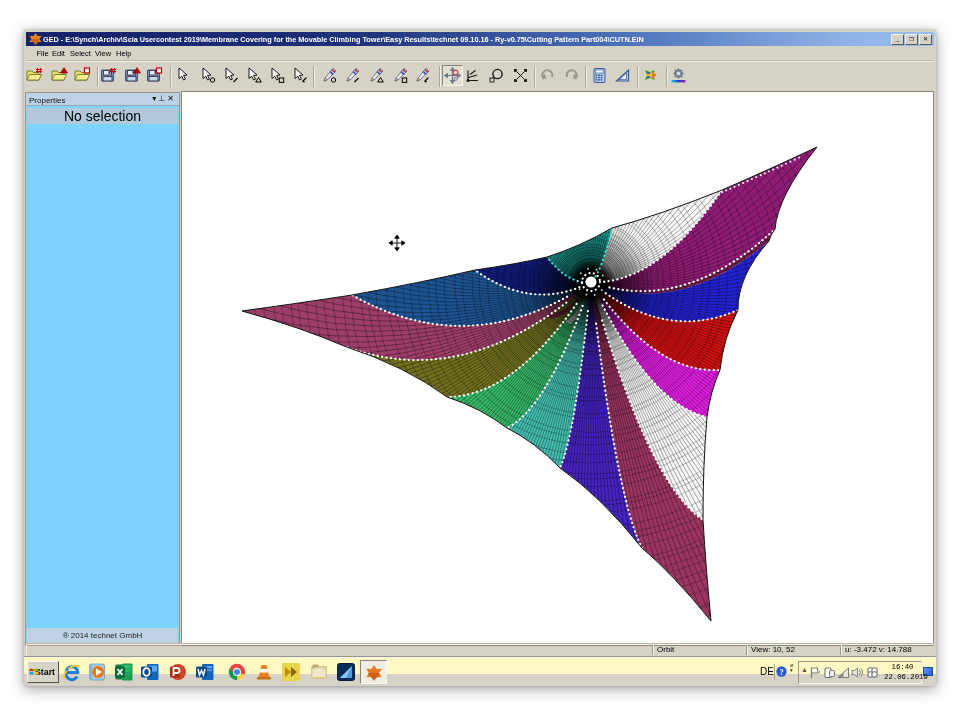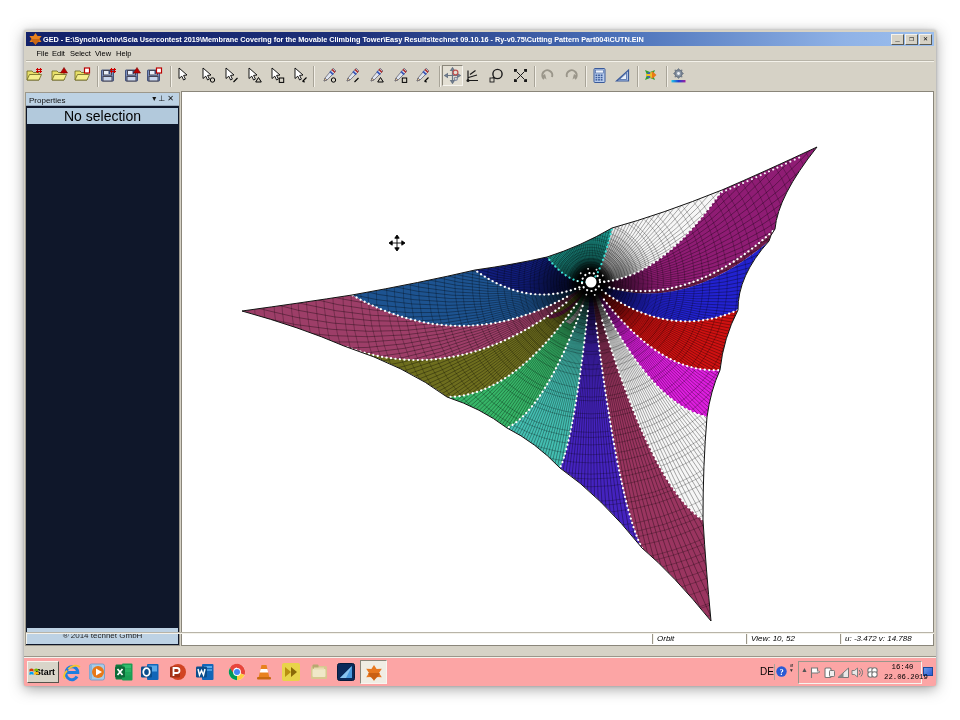--- a/index.html
+++ b/index.html
@@ -24,36 +24,36 @@
 
 #menubar { position:absolute; left:2px; top:16px; right:2px; height:14px; font-size:7.5px; color:#000;margin-left:7px; }
 #menubar span { position:absolute; top:2.5px; }
 
 #toolbar { position:absolute; left:2px; top:30px; right:2px; height:31px;
   border-top:1px solid #b8b4a8; box-shadow:inset 0 1px 0 #f4f2ea; }
 .sep { position:absolute; top:5px; width:1px; height:21px; background:#a8a498; box-shadow:1px 0 0 #f2efe7; }
 .ico { position:absolute; top:6px; width:17px; height:17px; }
 
 #client { position:absolute; left:1px; top:61px; right:2px; bottom:11px; background:#d6d2c6; }
-#props { position:absolute; left:0; top:1px; width:155px; bottom:0px; background:#0f172a; border:1px solid #9c988c; }
+#props { position:absolute; left:0; top:1px; width:155px; bottom:0px; background:#7dd3fc; border:1px solid #9c988c; }
 #pcap { position:absolute; left:0; top:0; right:0; height:13px; background:#bdd2e4;
   border-bottom:1px solid #98a8b8; font-size:8px; color:#111; }
 #nosel { position:absolute; left:1px; top:15px; right:1px; height:16px; background:#b2c9dc;
   font-size:14px; color:#000; text-align:center; line-height:16px; }
 #pfoot { position:absolute; left:1px; bottom:1px; right:1px; height:16px; background:#bdd2e4;
   font-size:8px; color:#222; text-align:center; line-height:16px; }
 #canvas { position:absolute; left:156px; top:0; right:0; bottom:0; background:#fff;
   border:1px solid #8a867a; }
 
-#statusbar { position:absolute; left:2px; bottom:0px; right:2px; height:25px; font-size:8px; color:#000;
-  border-top:1px solid #b8b4a8; box-shadow:inset 0 1px 0 #f4f2ea;font-style:italic; }
+#statusbar { position:absolute; left:2px; bottom:0px; right:2px; height:14px; font-size:8px; color:#000;
+  border-top:1px solid #b8b4a8; box-shadow:inset 0 1px 0 #f4f2ea; }
 .scell { position:absolute; top:1px; height:10px; border-left:1px solid #9a968a; box-shadow:inset 1px 0 0 #f4f2ea; padding-left:4px; line-height:10px; }
 
-#tbar { position:absolute; left:0px; top:627px; width:912px; height:29px;
-  background:#fca5a5; border-top:1px solid #f5f3ed; box-shadow:0 -1px 0 #9a968a; border-radius:0 0 2px 2px;}
+#tbar { position:absolute; left:0px; top:627px; width:912px; height:17px;
+  background:#fef9c3; border-top:1px solid #f5f3ed; box-shadow:0 -1px 0 #9a968a; border-radius:0 0 2px 2px;}
 #startbtn { position:absolute; left:3px; top:3px; width:32px; height:22px; background:#d9d5c9;
   border:1px solid; border-color:#f6f4ee #55534b #55534b #f6f4ee; font-size:8.8px; font-weight:bold;
   color:#000; text-align:right; padding-right:3px; }
 .qico { position:absolute; top:3px; width:22px; height:22px; }
 #tray { position:absolute; left:0; top:0; width:912px; height:29px; }
 #clock { position:absolute; left:860px; top:4px; width:37px; text-align:center; font-size:7.3px; line-height:10px; color:#000;font-family:Liberation Mono, monospace; }
 </style>
 </head>
 <body>
 <div id="stage">

